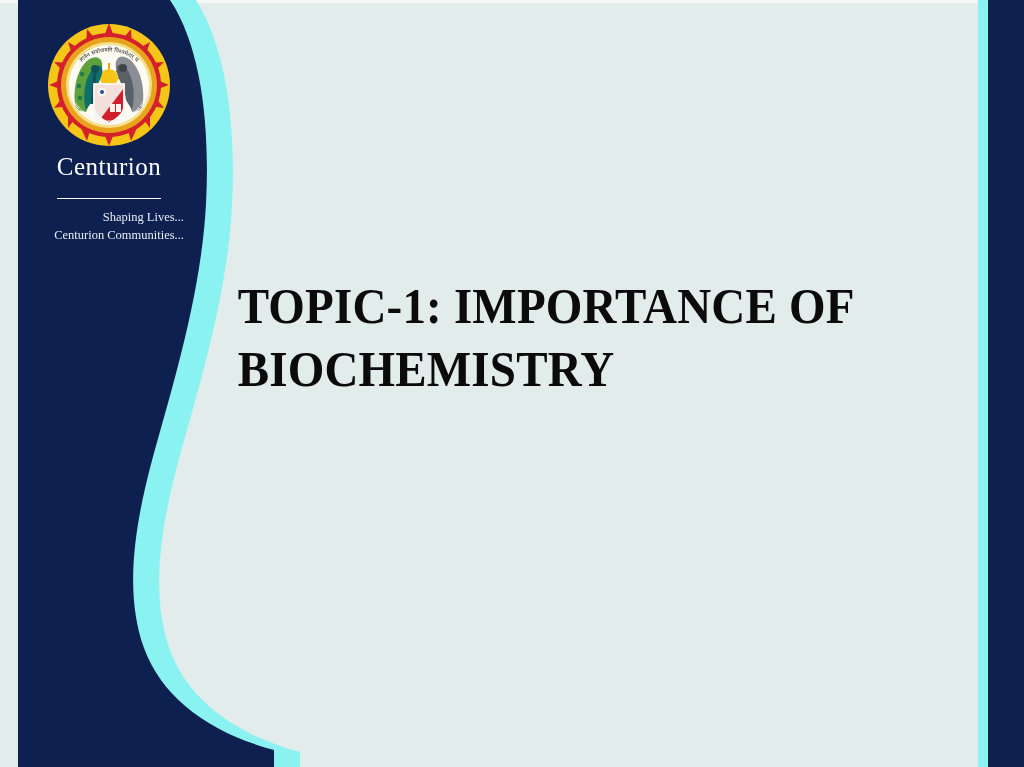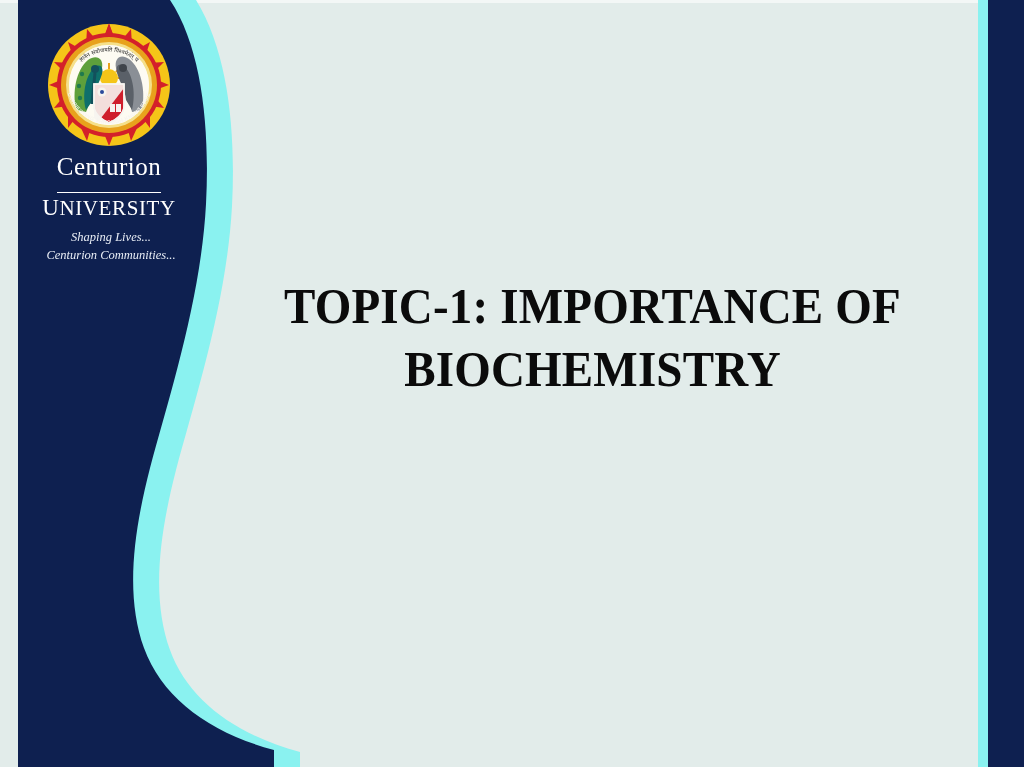--- a/index.html
+++ b/index.html
@@ -61,51 +61,49 @@
     margin-top: 6px;
     line-height: 1;
   }
   .wm-centurion {
     font-family: "Liberation Serif", serif;
     font-size: 25px;
     color: #ffffff;
     letter-spacing: 0.5px;
     display: inline-block;
     border-bottom: 1.6px solid #ffffff;
-    padding-bottom: 13px;
+    padding-bottom: 19px;
   }
   .wm-university {
     font-family: "Liberation Serif", serif;
     font-size: 21px;
     color: #ffffff;
     letter-spacing: 0.6px;
     margin-top: 3px;
     display: block;
   }
   .wm-university .cap {
     font-size: 23px;
   }
   .tagline {
     margin-top: 9px;
     font-family: "Liberation Serif", serif;
-    font-style: italic;
     font-size: 12.5px;
     color: #e8edf5;
     line-height: 1.45;
-    text-align: center;
+    text-align: right;
     padding-left: 4px;
   }
   .tagline div { white-space: nowrap; }
   
   .title-area {
     position: absolute;
     left: 215px;
     top: 275px;
     width: 755px;
-    text-align: center;
   }
   .slide-title {
     font-family: "Liberation Serif", serif;
     font-weight: bold;
     font-size: 50px;
     line-height: 1.26;
     color: #0b0b0b;
     letter-spacing: 0.2px;
     margin: 0;
     transform: scaleX(0.94);
@@ -250,21 +248,20 @@
           <path id="sansArc" d="M 24,56 A 42,42 0 0 1 102,56" fill="none"></path>
           <text font-family="DejaVu Sans, sans-serif" font-size="5.6" fill="#2b2b2b">
             <textPath href="#sansArc" startOffset="50%" text-anchor="middle">ज्ञानेन संयोजयति विश्वमेतत् च</textPath>
           </text>
         </g>
       </svg>
     </div>
 
     <div class="wordmark">
       <span class="wm-centurion">Centurion</span>
-      <span class="wm-university"><span class="cap">U</span><span>NIVERSITY</span></span>
     </div>
 
     <div class="tagline">
       <div>Shaping Lives...</div>
       <div>Centurion Communities...</div>
     </div>
   </div>
 
   <div class="title-area">
     <h1 class="slide-title">TOPIC-1: IMPORTANCE OF BIOCHEMISTRY</h1>

